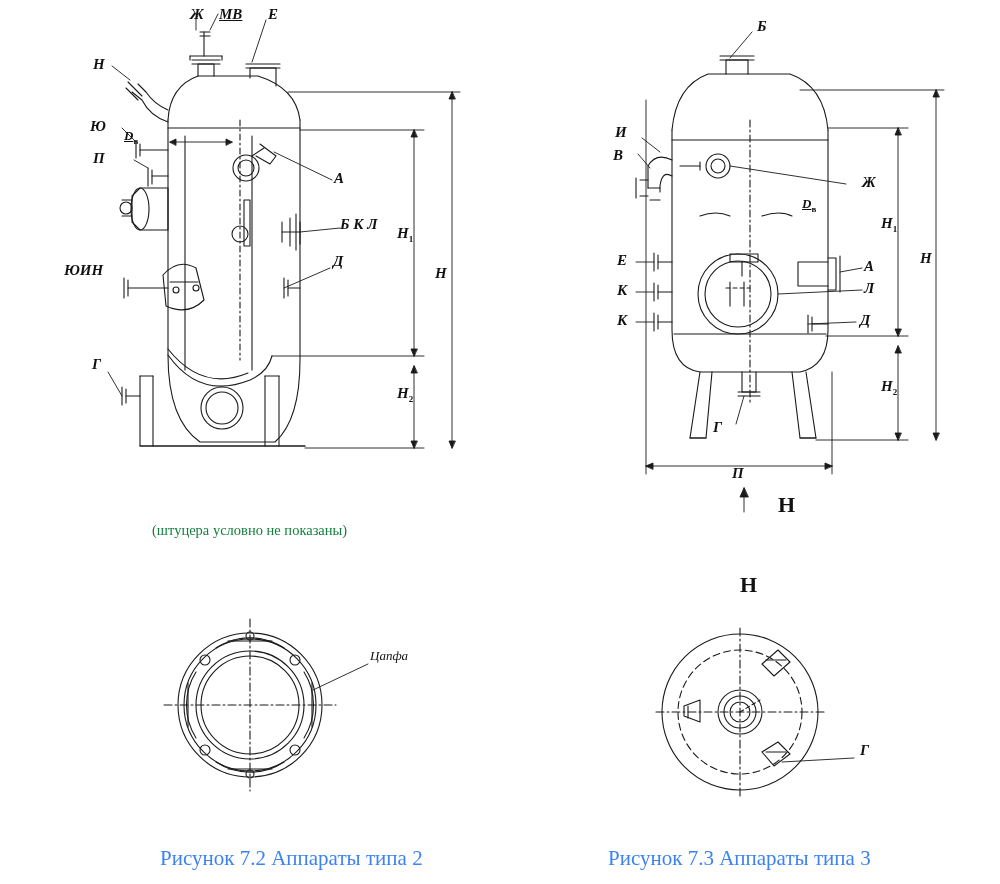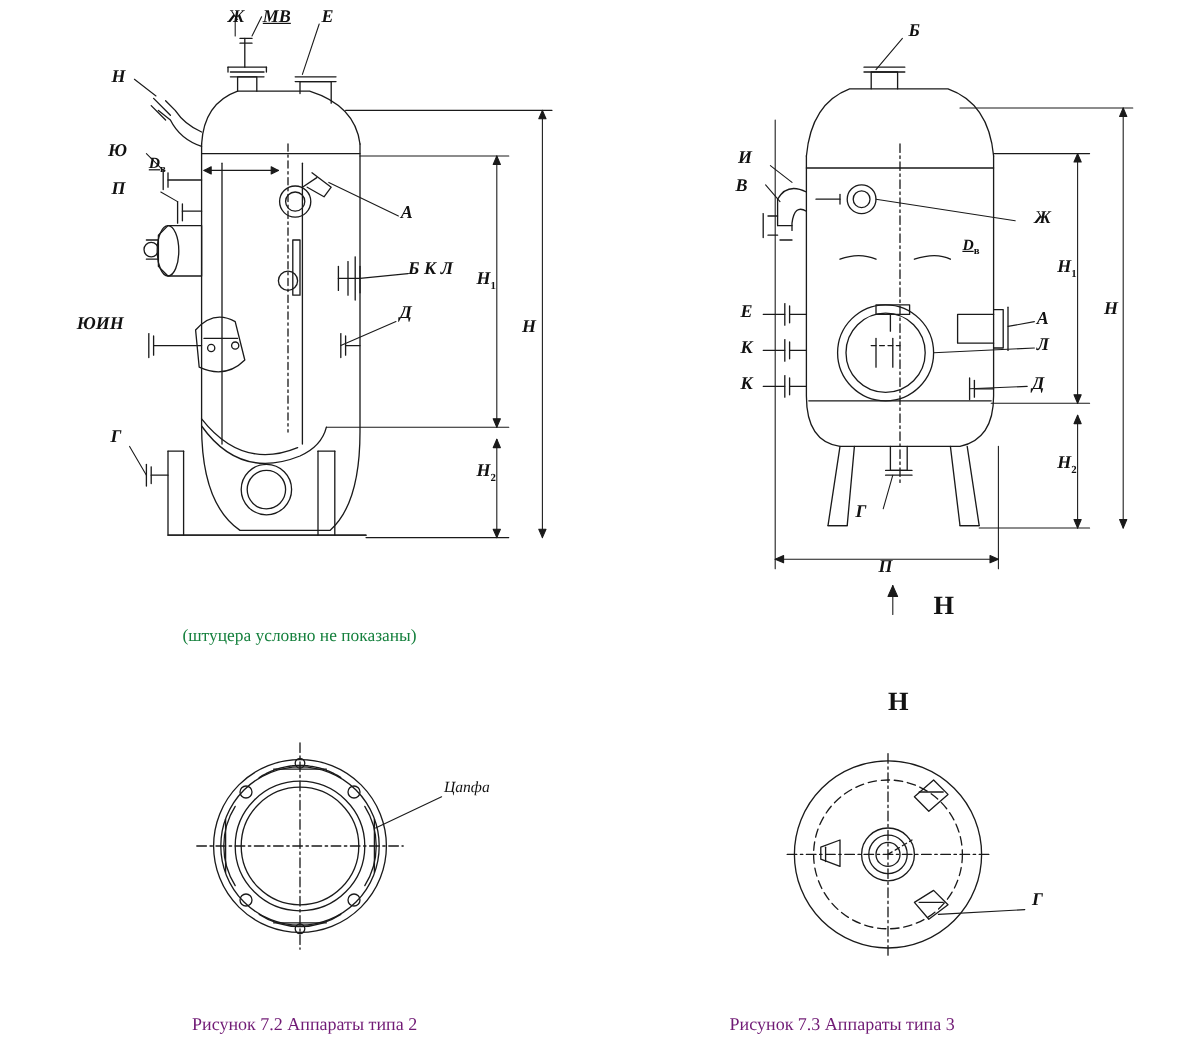--- a/index.html
+++ b/index.html
@@ -46,24 +46,24 @@
     text-align: center;
   }
   .lbl.bigH {
     font-style: normal;
     font-size: 22px;
     font-weight: bold;
   }
   .caption {
     position: absolute;
     font-family: "Liberation Serif", serif;
-    font-size: 15px;
+    font-size: 21px;
     font-weight: normal;
     font-style: normal;
-    color: #701a75;
+    color: #3b82f6;
     white-space: nowrap;
   }
   .note {
     position: absolute;
     font-family: "Liberation Serif", serif;
     font-size: 14.5px;
     color: #15803d;
     white-space: nowrap;
   }
   .ital {

